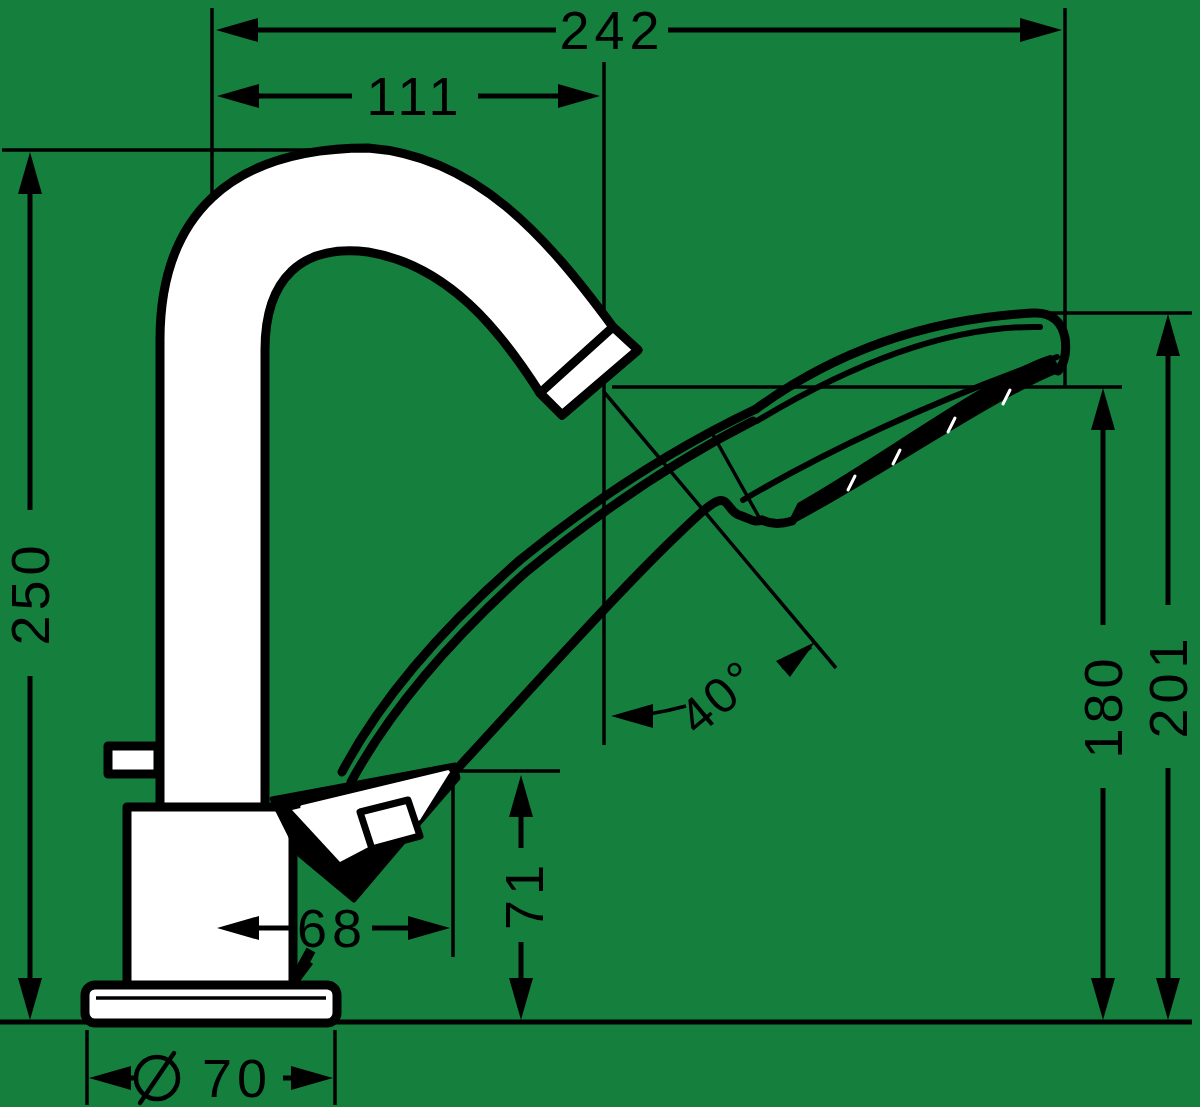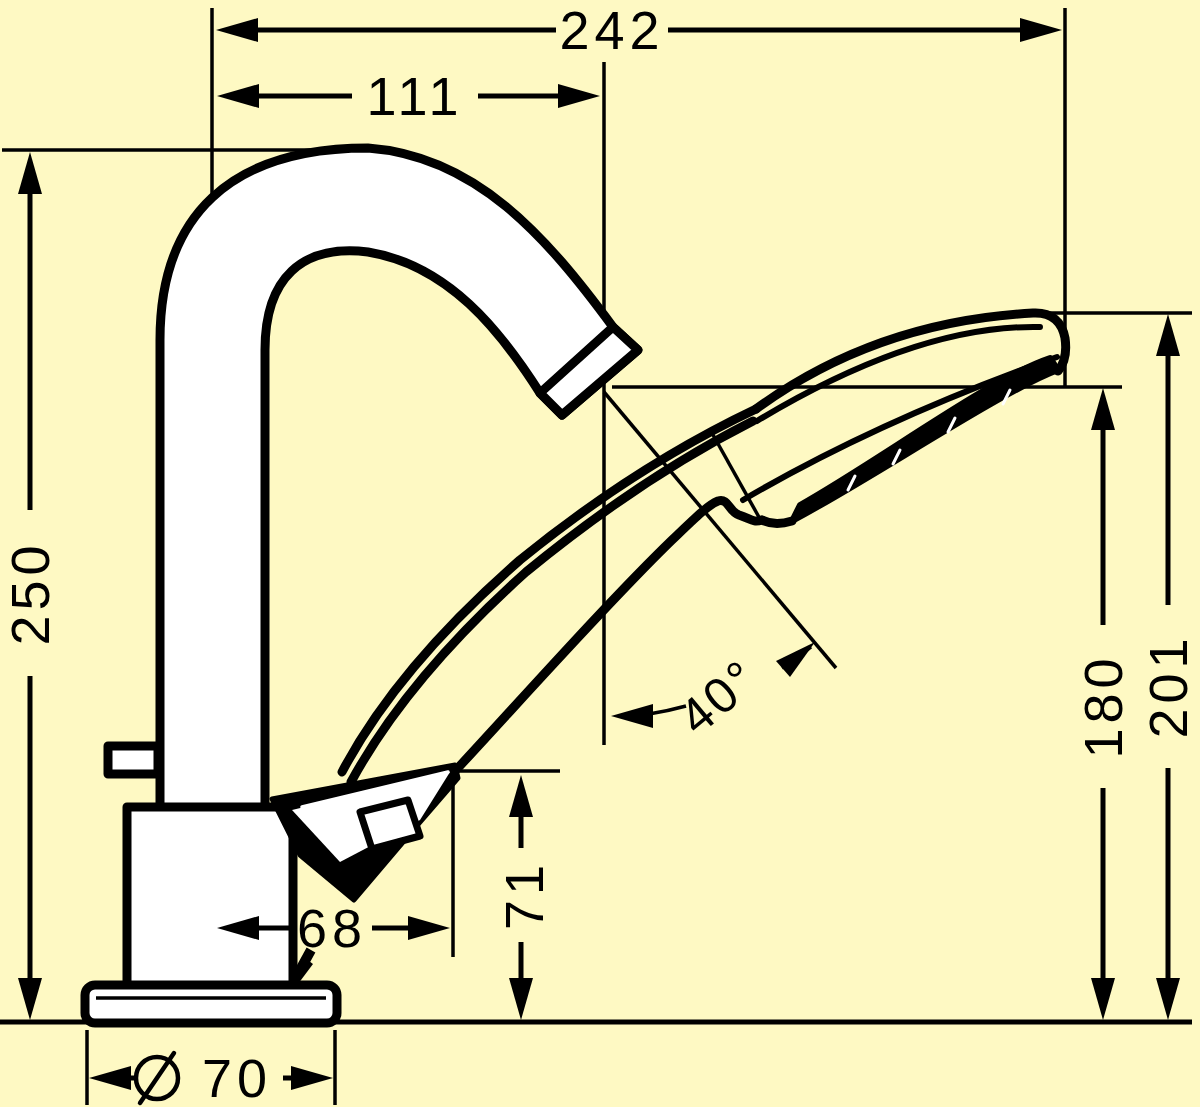--- a/index.html
+++ b/index.html
@@ -1,16 +1,16 @@
 <!DOCTYPE html>
 <html><head>
 <meta charset="utf-8">
 <style>
   html,body{margin:0;padding:0;background:#ffffff;}
-  .stage{width:1200px;height:1107px;position:relative;background:#fef9c3;overflow:hidden;text-align:right;}
+  .stage{width:1200px;height:1107px;position:relative;background:#15803d;overflow:hidden;text-align:right;}
   svg{display:block;}
   .outline{fill:none;stroke:#000;stroke-width:9;stroke-linejoin:round;stroke-linecap:round;}
   .outline-fill{fill:#fff;stroke:#000;stroke-width:9;stroke-linejoin:round;}
   .thin{fill:none;stroke:#000;stroke-width:3.5;stroke-linecap:butt;}
   .mid{fill:none;stroke:#000;stroke-width:6;stroke-linecap:round;}
   .dimline{fill:none;stroke:#000;stroke-width:5;stroke-linecap:butt;}
   .arrow{fill:#000;stroke:none;}
   .blackfill{fill:#000;stroke:#000;stroke-width:5;stroke-linejoin:round;}
   .whitedetail{stroke:#fff;fill:none;stroke-linecap:round;}
   .dim-label{font-family:"Liberation Sans","DejaVu Sans",sans-serif;font-size:54px;letter-spacing:5px;fill:#000;}

